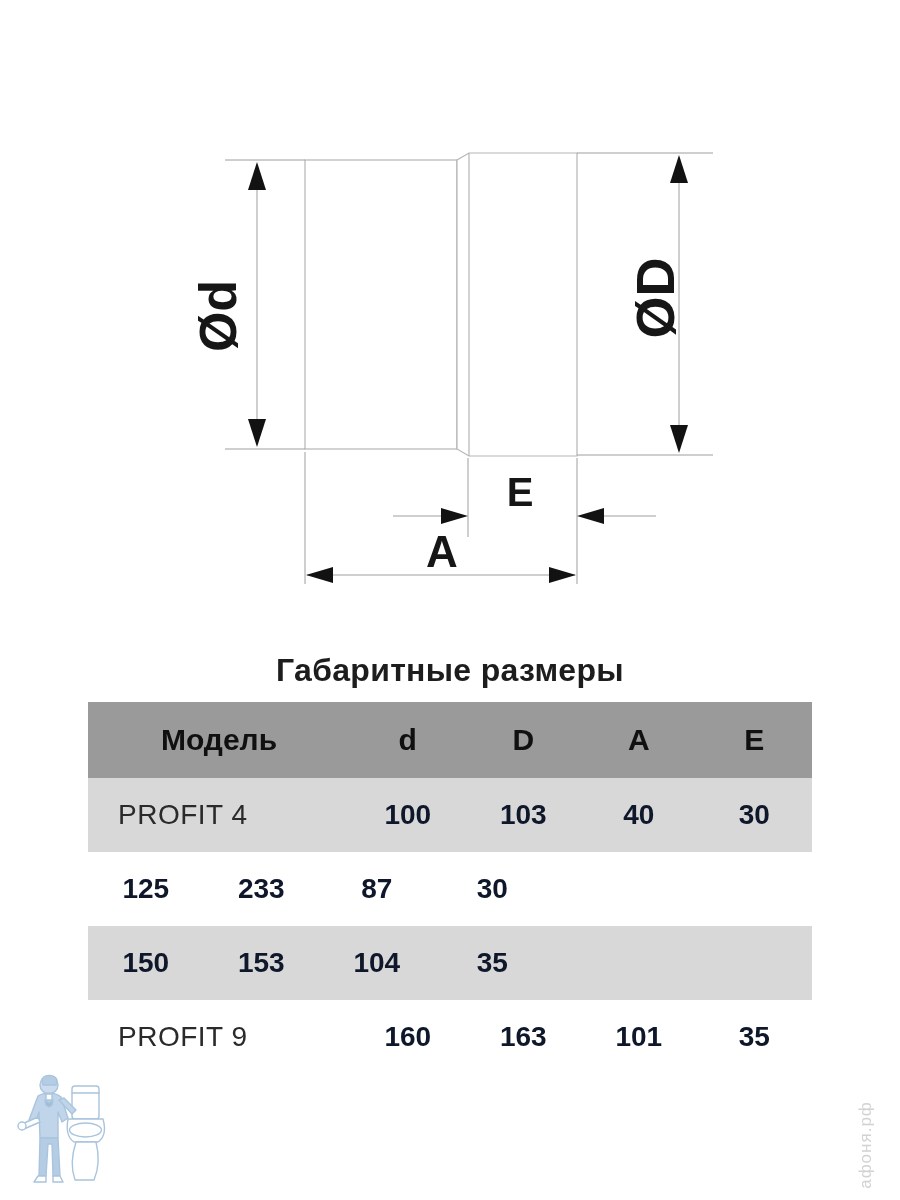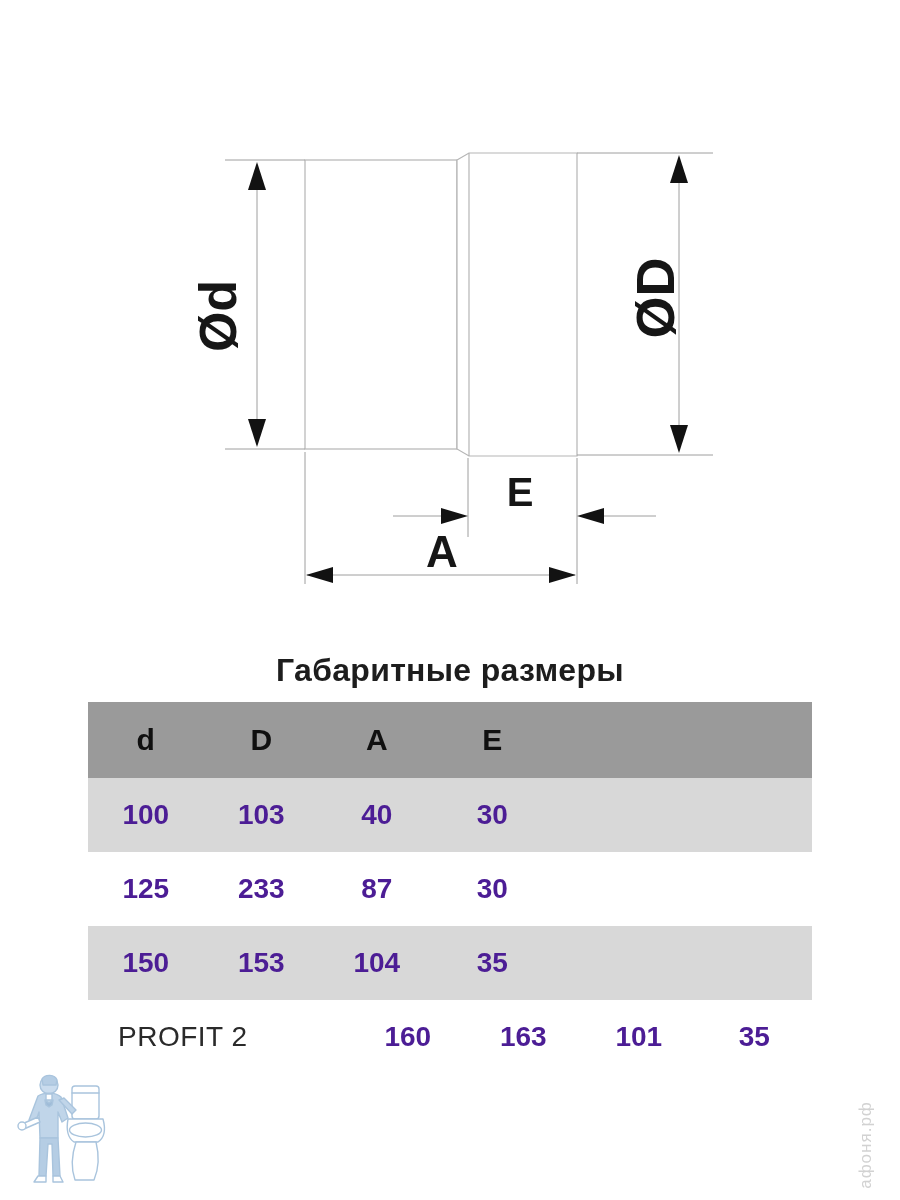--- a/index.html
+++ b/index.html
@@ -25,21 +25,21 @@
     font-weight:bold;font-size:30px;color:#101010;
   }
   .trow{height:74px;display:flex;align-items:center;font-size:28px;}
   .trow.shaded{background:#d8d8d8;}
   .cell{box-sizing:border-box;}
   .cell.model{width:262px;}
   .thead .cell.model{text-align:center;}
   .trow .cell.model{padding-left:30px;font-weight:normal;color:#2a2a2a;letter-spacing:.5px;}
   .cell.val{width:115.5px;text-align:center;}
   .thead .cell.val{font-weight:bold;}
-  .trow .cell.val{font-weight:bold;color:#4c1d95;}
+  .trow .cell.val{font-weight:bold;color:#0f172a;}
   
   .logo-wm{position:absolute;left:12px;top:1072px;}
   .site-wm{
     position:absolute;left:805px;top:1135px;width:122px;text-align:center;
     transform:rotate(-90deg);color:#d2d2d2;font-size:17px;letter-spacing:1px;
   }
 </style>
 </head>
 <body>
 
@@ -80,27 +80,29 @@
   <text class="dimtext" font-size="52" text-anchor="middle" transform="translate(236,316) rotate(-90)">Ød</text>
   <text class="dimtext" font-size="54" text-anchor="middle" transform="translate(674,298) rotate(-90)">ØD</text>
   <text class="dimtext" font-size="40" text-anchor="middle" x="520" y="506">E</text>
   <text class="dimtext" font-size="44" text-anchor="middle" x="442" y="567">A</text>
 </svg>
 
 <div class="title">Габаритные размеры</div>
 
 <div class="table">
   <div class="thead">
+    <div class="cell model">Модель</div>
     <div class="cell val">d</div>
     <div class="cell val">D</div>
     <div class="cell val">A</div>
     <div class="cell val">E</div>
   </div>
 
   <div class="trow shaded">
+    <div class="cell model">PROFIT 4</div>
     <div class="cell val">100</div>
     <div class="cell val">103</div>
     <div class="cell val">40</div>
     <div class="cell val">30</div>
   </div>
 
   <div class="trow">
     <div class="cell val">125</div>
     <div class="cell val">233</div>
     <div class="cell val">87</div>
@@ -108,21 +110,21 @@
   </div>
 
   <div class="trow shaded">
     <div class="cell val">150</div>
     <div class="cell val">153</div>
     <div class="cell val">104</div>
     <div class="cell val">35</div>
   </div>
 
   <div class="trow">
-    <div class="cell model">PROFIT 2</div>
+    <div class="cell model">PROFIT 9</div>
     <div class="cell val">160</div>
     <div class="cell val">163</div>
     <div class="cell val">101</div>
     <div class="cell val">35</div>
   </div>
 </div>
 
 <svg class="logo-wm" width="100" height="122" viewBox="0 0 100 122">
   <g stroke="#a9c4dd" stroke-width="1.4" fill="#cadcee" stroke-linejoin="round" stroke-linecap="round">
 

